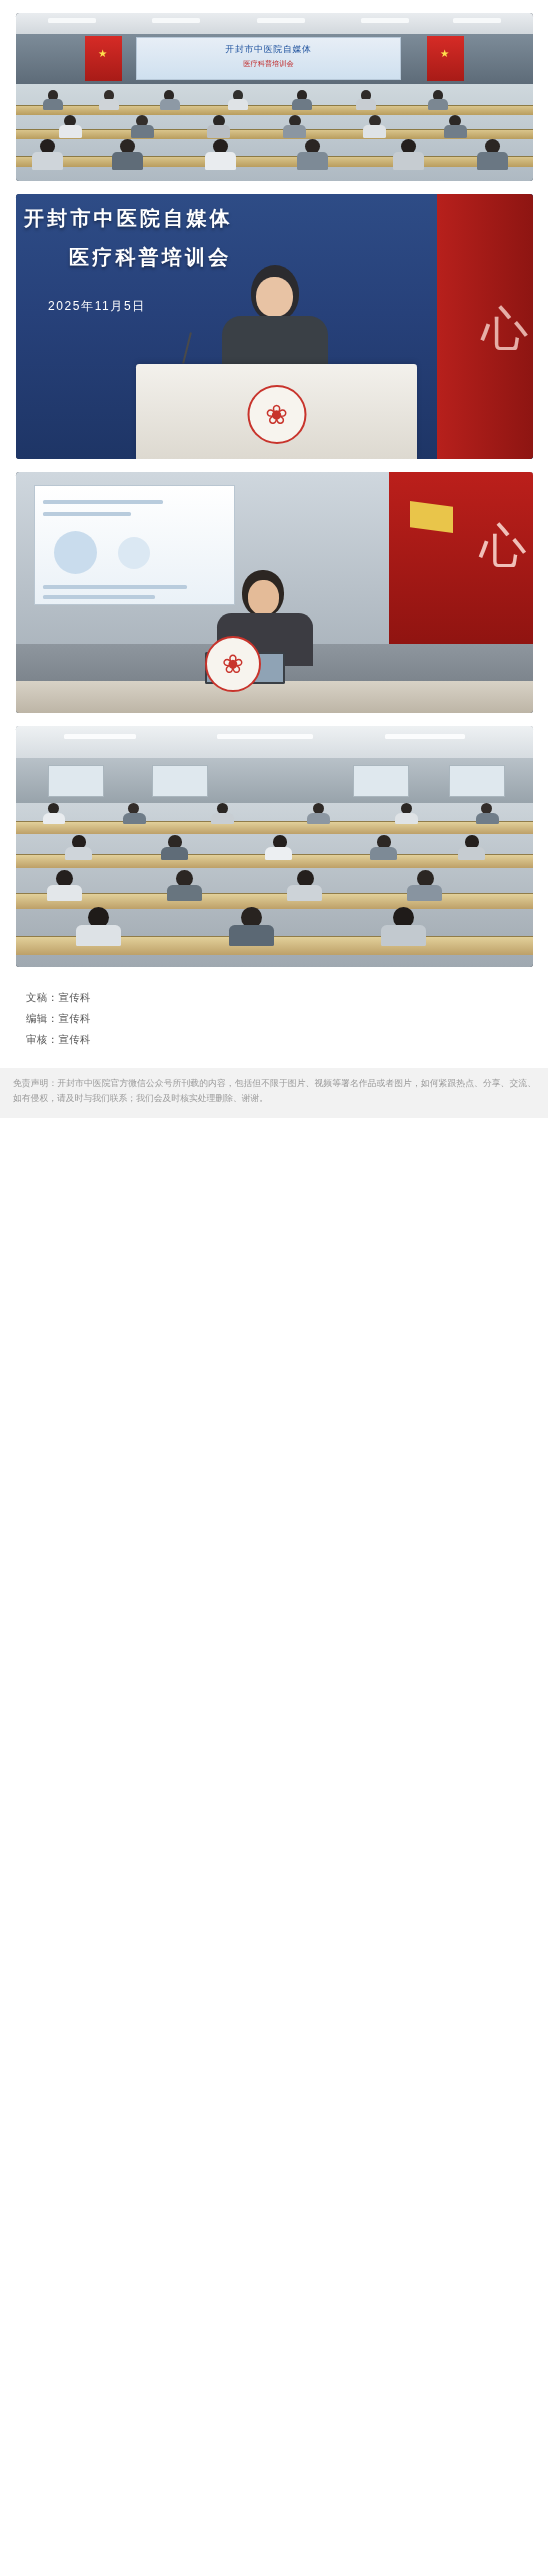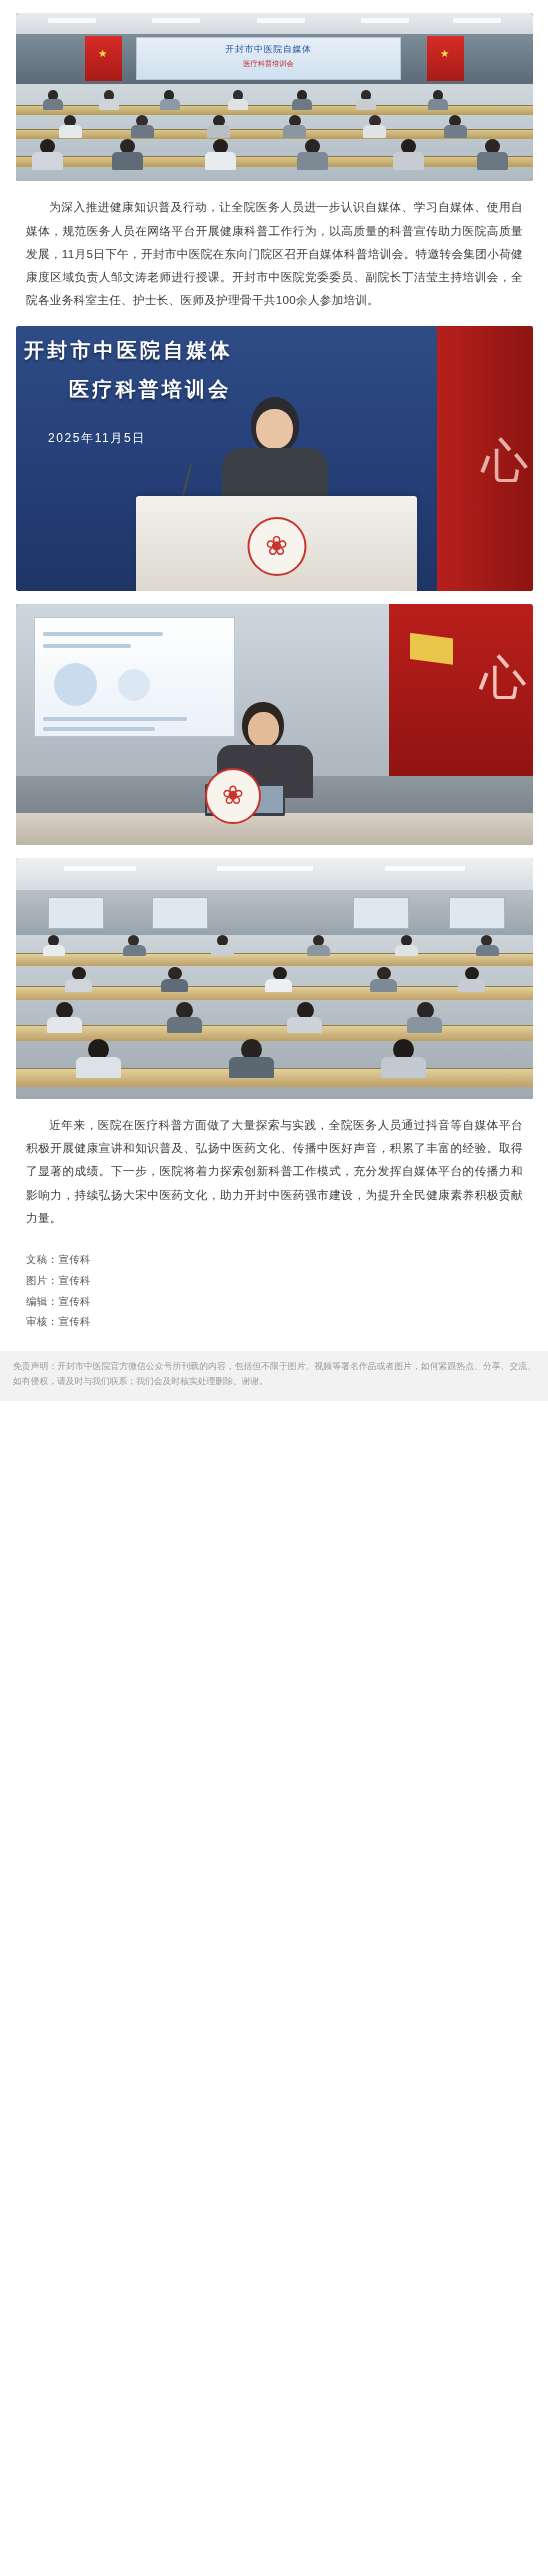--- a/index.html
+++ b/index.html
@@ -289,21 +289,20 @@
       <div class="body" style="top:68px; left:189px; width:30.5px; height:17.6px; background:#e9ecef"></div>
       <div class="head" style="top:55px; left:289px; width:15.2px; height:15.2px; background:#2a2523"></div>
       <div class="body" style="top:68px; left:281px; width:30.5px; height:17.6px; background:#7d8a96"></div>
       <div class="head" style="top:55px; left:385px; width:15.2px; height:15.2px; background:#241f1d"></div>
       <div class="body" style="top:68px; left:377px; width:30.5px; height:17.6px; background:#c6ccd1"></div>
       <div class="head" style="top:55px; left:469px; width:15.2px; height:15.2px; background:#2b2623"></div>
       <div class="body" style="top:68px; left:461px; width:30.5px; height:17.6px; background:#6a7783"></div>
     </div>
   </div>
 
-  <p class="para">为深入推进健康知识普及行动，让全院医务人员进一步认识自媒体、学习自媒体、使用自媒体，规范医务人员在网络平台开展健康科普工作行为，以高质量的科普宣传助力医院高质量发展，11月5日下午，开封市中医院在东向门院区召开自媒体科普培训会。特邀转会集团小荷健康度区域负责人邹文涛老师进行授课。开封市中医院党委委员、副院长丁洁莹主持培训会，全院各业务科室主任、护士长、医师及护理骨干共100余人参加培训。</p>
 
   <div class="photo ph2">
     <div class="bg"></div>
     <div class="bigtext1">开封市中医院自媒体</div>
     <div class="bigtext2">医疗科普培训会</div>
     <div class="datetext">2025年11月5日</div>
     <div class="redcurtain">
       <span class="xinglyph">心</span>
     </div>
     <div class="person-head"></div>
@@ -394,25 +393,23 @@
     <div class="b" style="top:159px; left:391px; width:35px; height:16px; background:#8894a0"></div>
 
     <div class="h" style="top:181px; left:72px; width:21px; height:21px; background:#1f1b19"></div>
     <div class="b" style="top:199px; left:60px; width:45px; height:21px; background:#dde2e6"></div>
     <div class="h" style="top:181px; left:225px; width:21px; height:21px; background:#282320"></div>
     <div class="b" style="top:199px; left:213px; width:45px; height:21px; background:#5b6874"></div>
     <div class="h" style="top:181px; left:377px; width:21px; height:21px; background:#1f1b19"></div>
     <div class="b" style="top:199px; left:365px; width:45px; height:21px; background:#c2c9cf"></div>
   </div>
 
-  <p class="para">近年来，医院在医疗科普方面做了大量探索与实践，全院医务人员通过抖音等自媒体平台积极开展健康宣讲和知识普及、弘扬中医药文化、传播中医好声音，积累了丰富的经验。取得了显著的成绩。下一步，医院将着力探索创新科普工作模式，充分发挥自媒体平台的传播力和影响力，持续弘扬大宋中医药文化，助力开封中医药强市建设，为提升全民健康素养积极贡献力量。</p>
 
   <div class="credits">
     <div><span>文稿：</span><span>宣传科</span></div>
-    <div><span>图片：</span><span>宣传科</span></div>
     <div><span>编辑：</span><span>宣传科</span></div>
     <div><span>审核：</span><span>宣传科</span></div>
   </div>
 
   <div class="disclaimer-wrap">
     <div class="disclaimer">免责声明：开封市中医院官方微信公众号所刊载的内容，包括但不限于图片、视频等署名作品或者图片，如何紧跟热点、分享、交流、如有侵权，请及时与我们联系；我们会及时核实处理删除、谢谢。</div>
   </div>
 
 </div>
 

